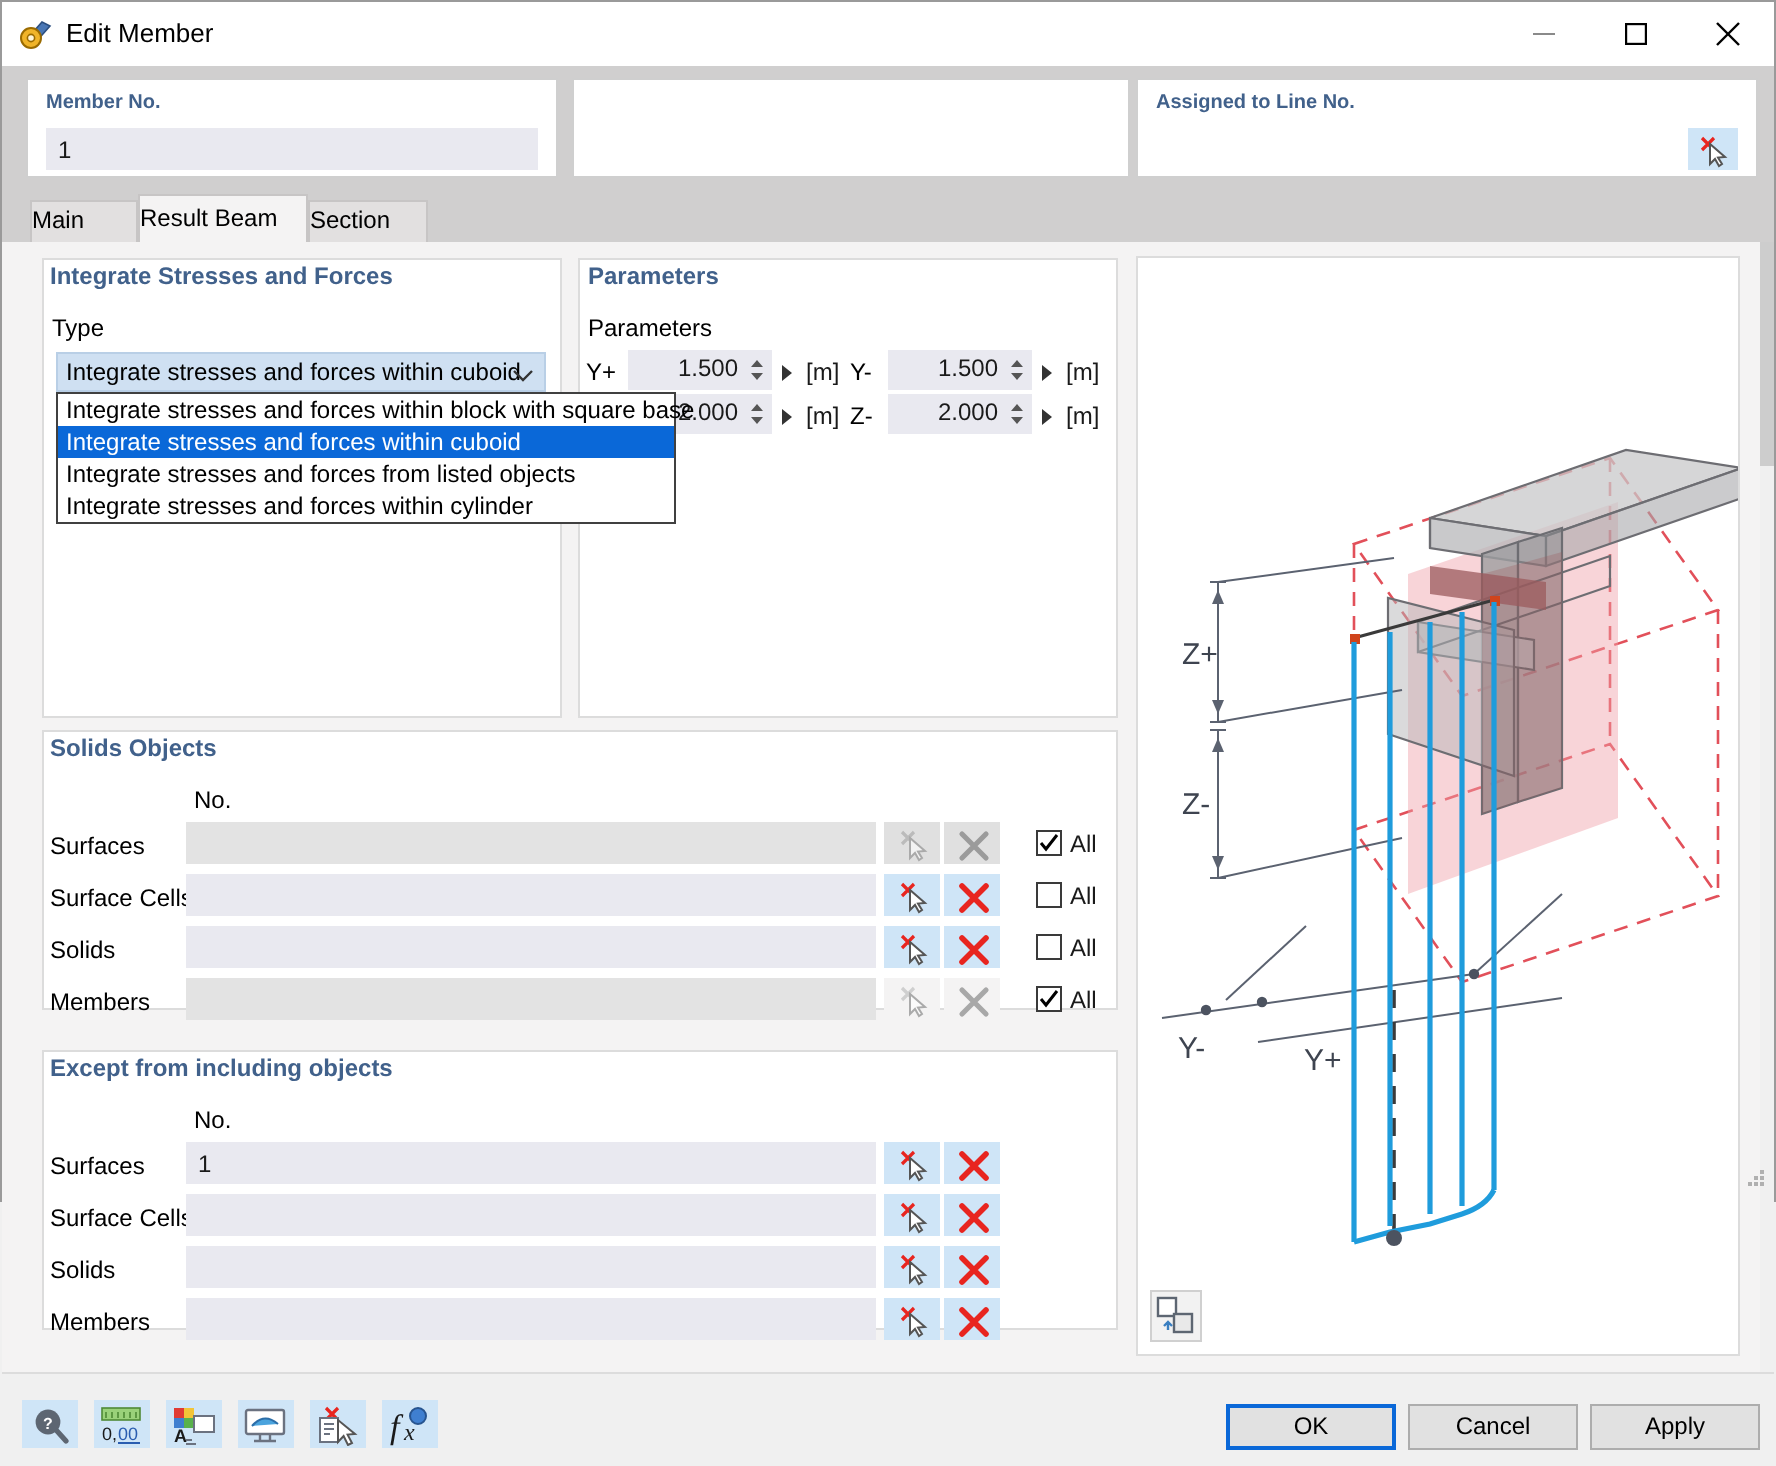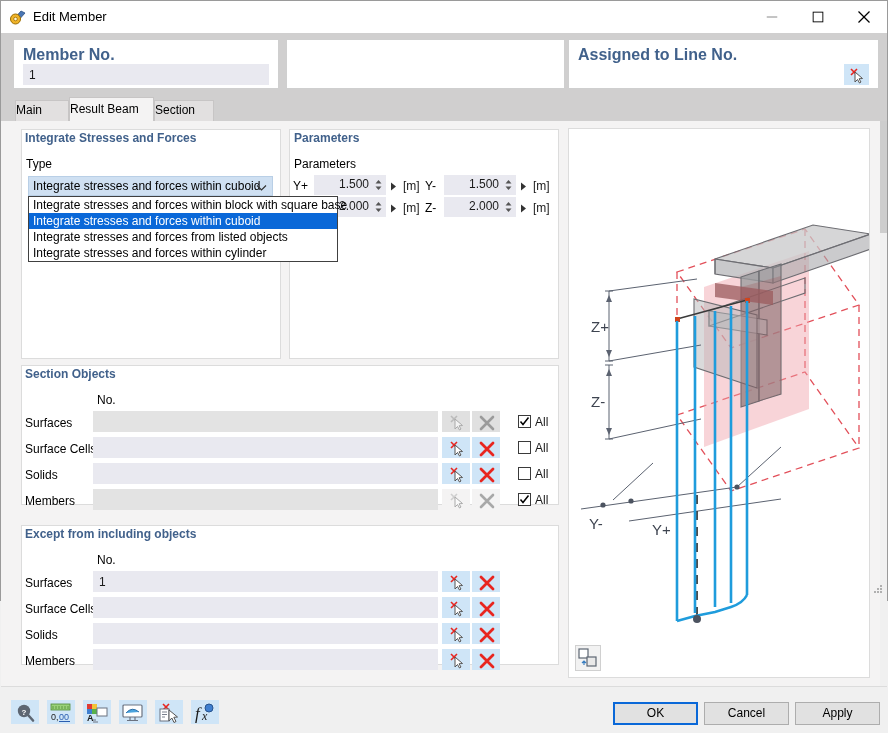--- a/index.html
+++ b/index.html
@@ -22,21 +22,21 @@
   .wbtn-min{left:748px;}
   .wbtn-max{left:794px;}
   .wbtn-close{left:840px;}
 
   
   .topstrip{position:absolute;left:0;top:32px;width:886px;height:60px;background:#d0cfcf;}
   .box{position:absolute;background:#fff;border:1px solid #cfcfcf;}
   .box-member{left:12px;top:38px;width:264px;height:48px;}
   .box-mid{left:285px;top:38px;width:277px;height:48px;}
   .box-line{left:567px;top:38px;width:309px;height:48px;}
-  .fld-label{position:absolute;font-size:16px;font-weight:bold;color:#41618b;}
+  .fld-label{position:absolute;font-size:10px;font-weight:bold;color:#41618b;}
   .inp{position:absolute;background:#e9e9f0;border:1px solid #e9e9f0;box-sizing:border-box;
        font-family:"Liberation Sans",sans-serif;font-size:12px;color:#1a1a1a;
        padding:2px 5px;line-height:17px;}
   .inp.grey{background:#e3e3e3;border-color:#e3e3e3;}
 
   
   .tabstrip{position:absolute;left:0;top:92px;width:886px;height:28px;background:#d0cfcf;}
   .tab{position:absolute;top:7px;height:21px;background:#e2e0e0;border:1px solid #c7c5c5;border-bottom:none;
        box-sizing:border-box;font-size:12px;color:#000;text-align:left;line-height:19px;cursor:default;}
   .tab.active{background:#f4f3f3;top:4px;height:24px;line-height:22px;border-color:#c7c5c5;z-index:3;}
@@ -235,21 +235,21 @@
     <span class="unit" style="left:532px;top:80px;">[m]</span>
 
     <div class="droplist" style="left:27px;top:75px;width:310px;height:66px;">
       <div class="dropitem">Integrate stresses and forces within block with square base</div>
       <div class="dropitem sel">Integrate stresses and forces within cuboid</div>
       <div class="dropitem">Integrate stresses and forces from listed objects</div>
       <div class="dropitem">Integrate stresses and forces within cylinder</div>
     </div>
 
     <div class="group" style="left:20px;top:244px;width:538px;height:140px;"></div>
-    <span class="group-title" style="left:24px;top:246px;">Section Objects</span>
+    <span class="group-title" style="left:24px;top:246px;">Solids Objects</span>
     <span class="static" style="left:96px;top:272px;">No.</span>
 
     <span class="static" style="left:24px;top:295px;">Surfaces</span>
     <div class="inp grey" style="left:92px;top:290px;width:345px;height:21px;"></div>
     <div class="iconbtn disabled" style="left:441px;top:290px;">
       <svg width="18" height="17" viewBox="0 0 18 17" style="position:absolute;left:5px;top:2px;">
         <path d="M3 2 L9 8 M9 2 L3 8" stroke="#bbb" stroke-width="1.6"></path>
         <path d="M7 5 L7 15 L9.5 12.5 L11.5 16 L13 15 L11 11.8 L14.5 11.5 Z" fill="#f3f3f3" stroke="#aaa" stroke-width="1"></path>
       </svg>
     </div>

